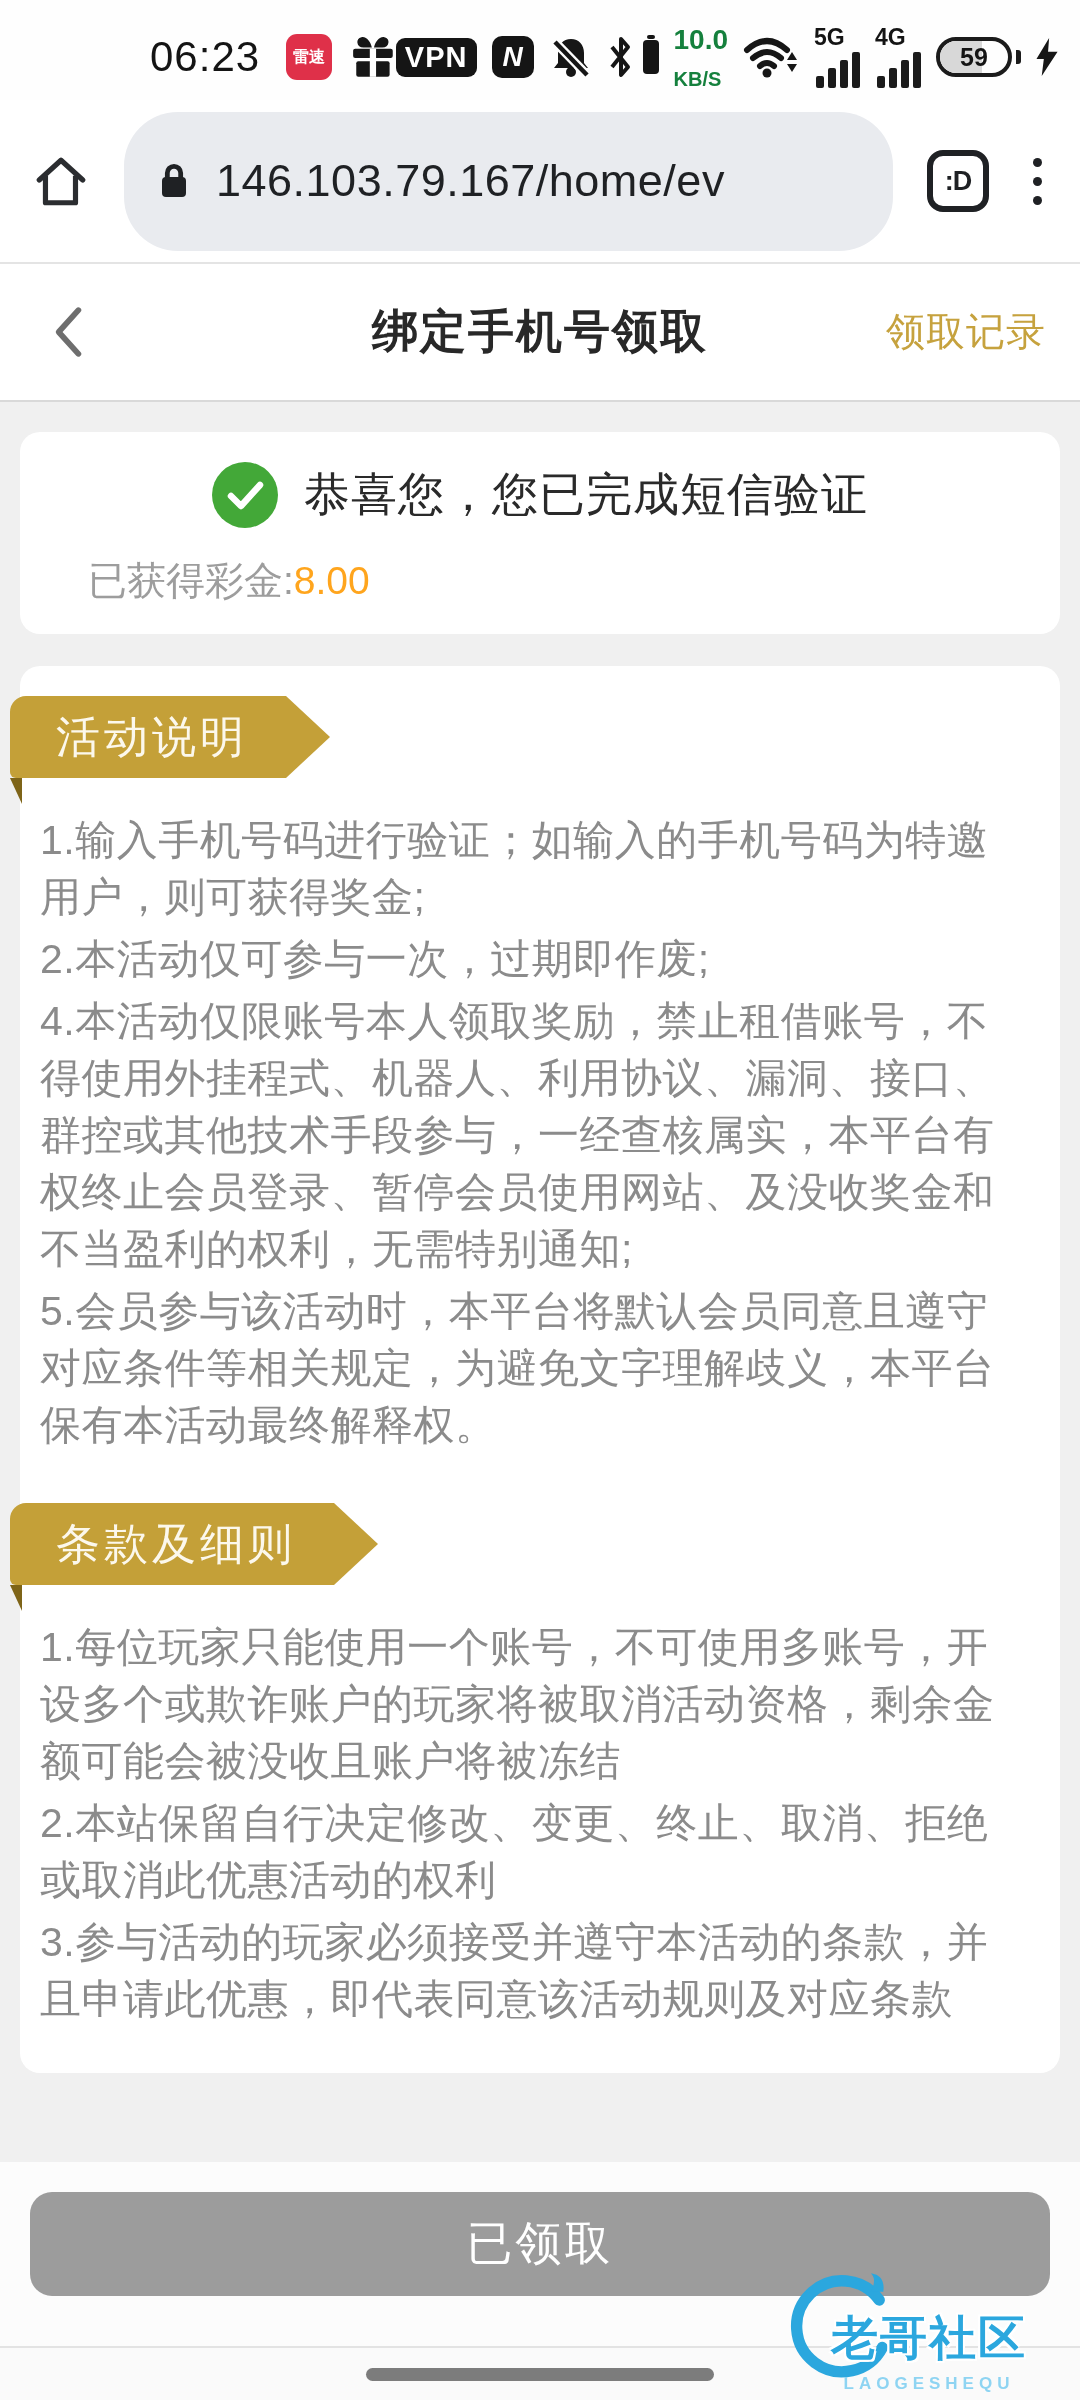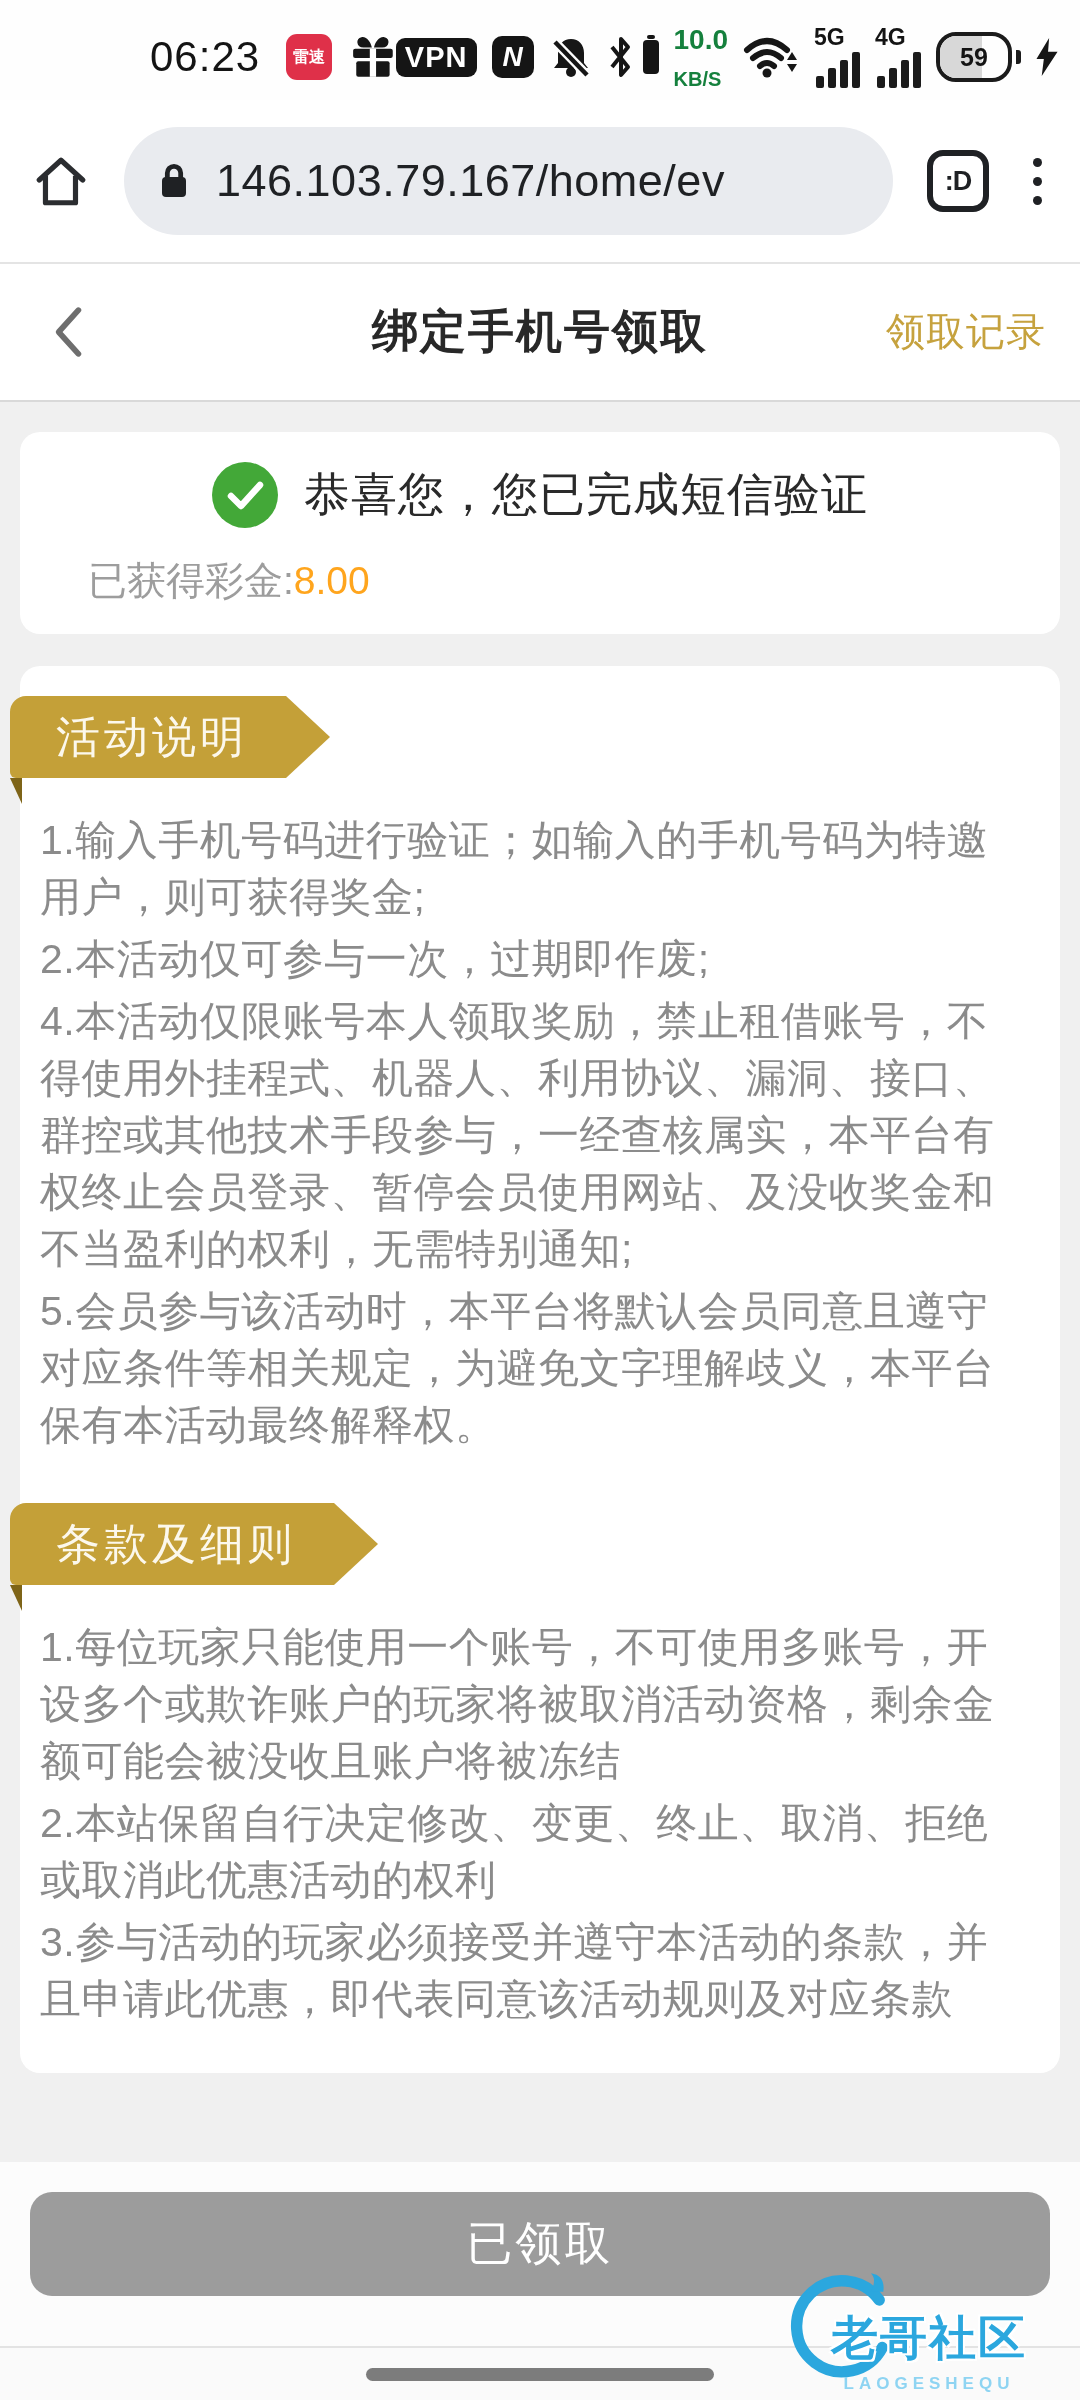--- a/index.html
+++ b/index.html
@@ -19,29 +19,29 @@
                display:flex; align-items:center; justify-content:center; font-style:italic; }
   .bt-batt { width:16px; height:34px; background:#151515; border-radius:4px; position:relative; margin-left:-6px; }
   .bt-batt::before { content:""; position:absolute; top:-5px; left:4px; width:8px; height:4px; background:#151515; border-radius:2px; }
   .net-speed { display:flex; flex-direction:column; line-height:1; color:#15803d;gap:12px; }
   .net-speed .n1 { font-size:28px; font-weight:700; }
   .net-speed .n2 { font-size:20px; font-weight:700; margin-top:3px; }
   .sig { display:flex; flex-direction:column; align-items:flex-start; line-height:1; }
   .sig .g { font-size:23px; font-weight:700; color:#141414; margin-bottom:3px; }
   .sig .bars { display:flex; align-items:flex-end; gap:4px; margin-left:2px; }
   .sig .bar { width:8px; background:#1b1b1b; border-radius:2px; }
-  .battery { width:76px; height:50px; border:4px solid #1b1b1b; border-radius:20px; position:relative; overflow:hidden;
+  .battery { width:76px; height:40px; border:4px solid #1b1b1b; border-radius:20px; position:relative; overflow:hidden;
              display:flex; align-items:center; justify-content:center; }
   .battery .fill { position:absolute; left:0; top:0; bottom:0; width:62%; background:#D8D8D8; }
   .battery .pct { position:relative; font-size:25px; font-weight:600; color:#141414; }
   .battery-cap { width:5px; height:14px; background:#1b1b1b; border-radius:0 3px 3px 0; margin-left:-11px; }
 
   
   .browser-bar { height:162px; background:#fff; display:flex; align-items:center; padding:0 32px; }
-  .url-pill { flex:1; height:108px; background:#E9EBEF; border-radius:54px; display:flex; align-items:center;
+  .url-pill { flex:1; height:139px; background:#E9EBEF; border-radius:54px; display:flex; align-items:center;
               padding:0 34px; margin:0 34px; overflow:hidden; }
   .url-text { font-size:45px; color:#1F2124; margin-left:26px; white-space:nowrap; letter-spacing:0.5px; }
   .tab-box { width:62px; height:62px; border:6px solid #1F2124; border-radius:16px; display:flex; align-items:center;
              justify-content:center; font-size:27px; font-weight:700; color:#1F2124; letter-spacing:-1px; flex:none; }
   .menu-dots { display:flex; flex-direction:column; gap:10px; margin-left:38px; padding:6px; }
   .menu-dots i { width:9px; height:9px; border-radius:50%; background:#1F2124; }
 
   
   .page-header { height:140px; background:#fff; border-top:2px solid #E4E4E4; border-bottom:2px solid #D9D9D9;
                  position:relative; display:flex; align-items:center; }

